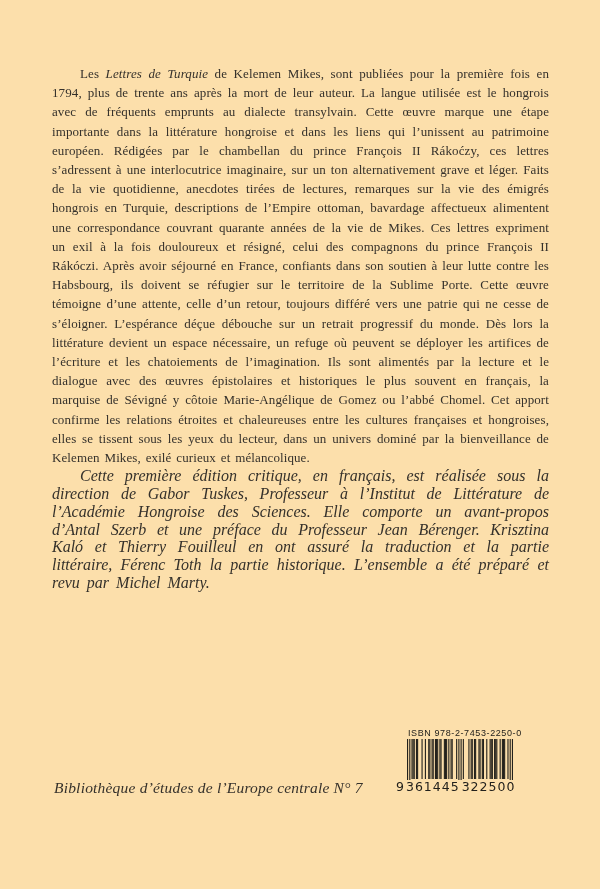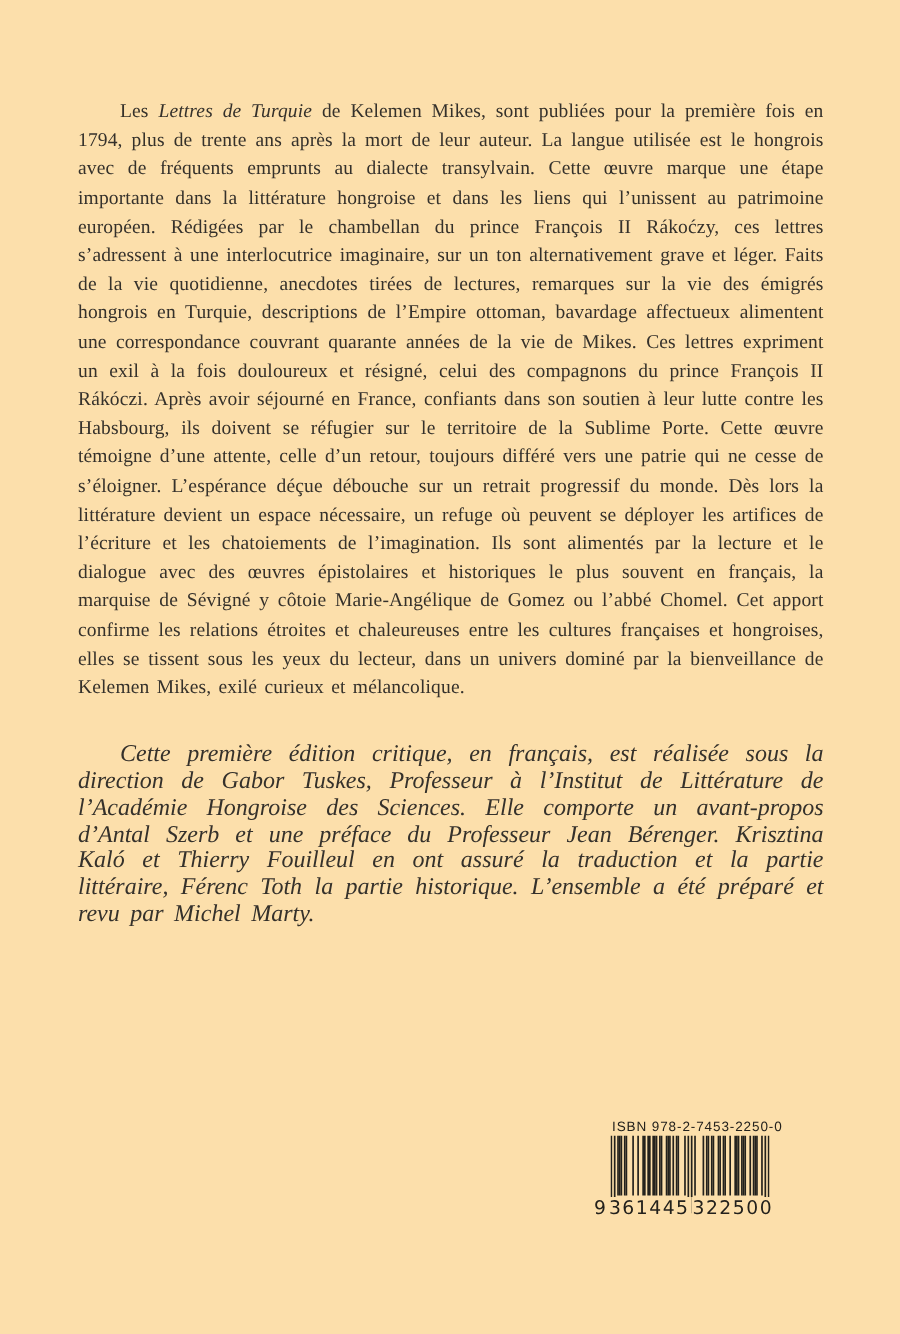--- a/index.html
+++ b/index.html
@@ -24,31 +24,30 @@
   .p1{
     font-size:13px;
     line-height:19.2px;
     text-align:justify;
     text-indent:28px;
     word-spacing:1.5px;
     letter-spacing:0.1px;
   }
   .p1 i{font-style:italic;}
   .p2{
-    margin-top:27px;
     font-style:italic;
     font-size:16px;
     line-height:17.8px;
     text-align:justify;
     text-indent:28px;
     word-spacing:3px;
   }
   .isbn-block{
     position:absolute;
-    left:396px; top:746px; width:122px;
+    left:396px; top:728px; width:122px;
   }
   .isbn-label{
     font-family:"Liberation Sans", sans-serif;
     font-size:9px;
     letter-spacing:0.6px;
     color:var(--bar);
     white-space:nowrap;
     padding-left:12px;
   }
   .barcode{
@@ -152,14 +151,15 @@
           <rect x="94" y="0" width="1" height="52" fill="#23211c"></rect>
         </svg>
       <div class="bar-digits">
         <span class="lead">9</span>
         <span class="grp">361445</span>
         <span class="grp">322500</span>
       </div>
     </div>
   </div>
 
+  <div class="series">Bibliothèque d’études de l’Europe centrale N° 7</div>
 
 </div>
 
 </body></html>

